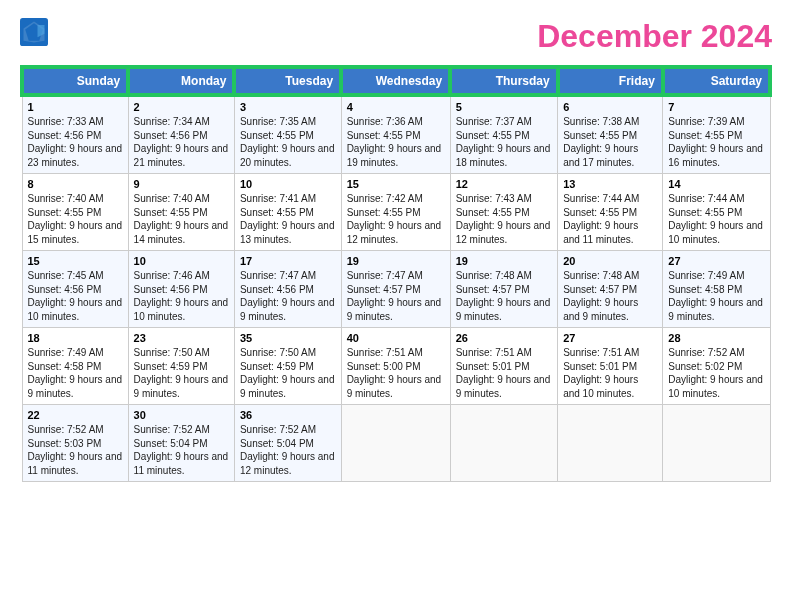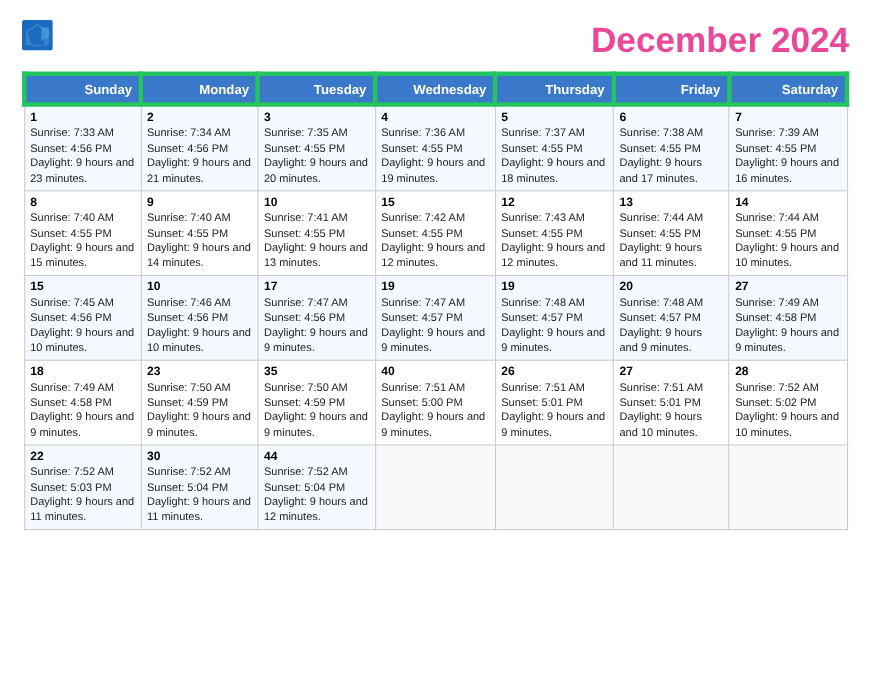--- a/index.html
+++ b/index.html
@@ -248,21 +248,21 @@
         <tr>
           <td>
             <span class="day-num">22</span>
             <div class="day-info">Sunrise: 7:52 AM<br>Sunset: 5:03 PM<br>Daylight: 9 hours and 11 minutes.</div>
           </td>
           <td>
             <span class="day-num">30</span>
             <div class="day-info">Sunrise: 7:52 AM<br>Sunset: 5:04 PM<br>Daylight: 9 hours and 11 minutes.</div>
           </td>
           <td>
-            <span class="day-num">44</span>
+            <span class="day-num">36</span>
             <div class="day-info">Sunrise: 7:52 AM<br>Sunset: 5:04 PM<br>Daylight: 9 hours and 12 minutes.</div>
           </td>
           <td class="empty-cell"></td>
           <td class="empty-cell"></td>
           <td class="empty-cell"></td>
           <td class="empty-cell"></td>
         </tr>
       </tbody>
   </table>
 </div>

